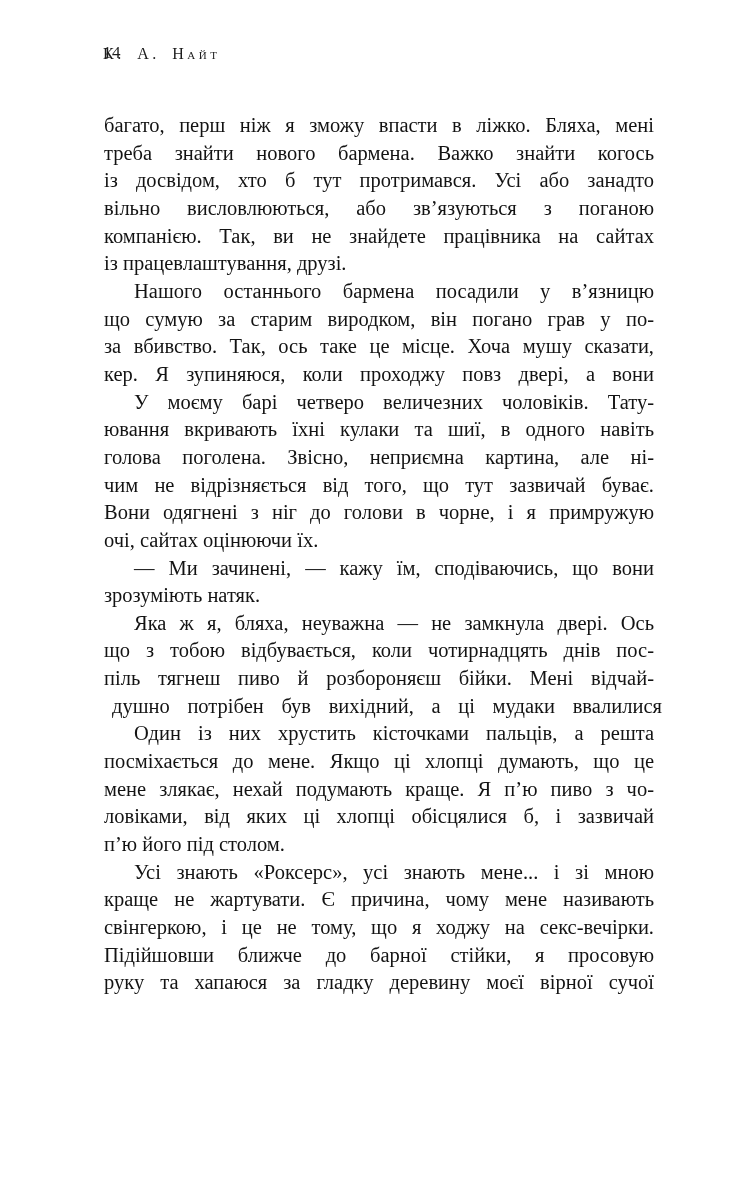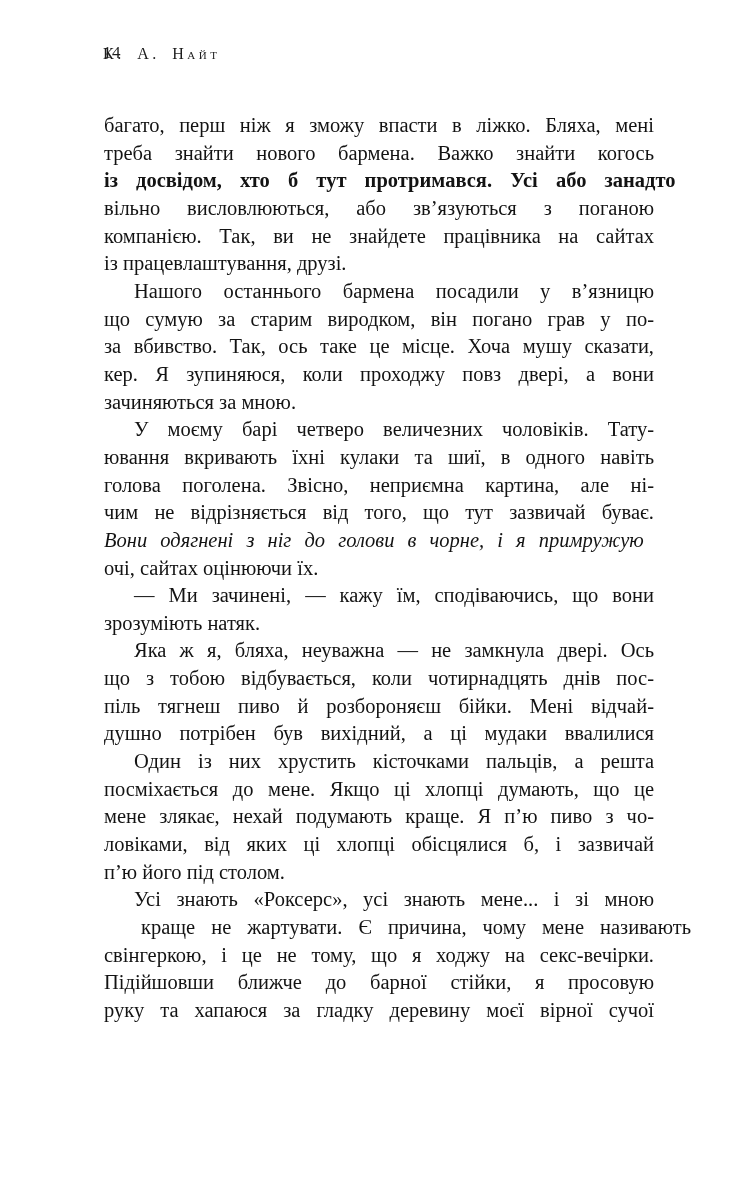--- a/index.html
+++ b/index.html
@@ -79,58 +79,57 @@
 
 <div class="page">
   <div class="running-header">
     <div class="page-number">14</div>
     <div class="running-title">К. А. Найт</div>
   </div>
   <div class="text-body">
       <div class="paragraph">
         <div class="line"><span class="line-text" style="word-spacing: 9.45139px;">багато, перш ніж я зможу впасти в ліжко. Бляха, мені</span></div>
         <div class="line"><span class="line-text" style="word-spacing: 17.4583px;">треба знайти нового бармена. Важко знайти когось</span></div>
-        <div class="line"><span class="line-text" style="word-spacing: 13.0137px; font-weight: bold;">із досвідом, хто б тут протримався. Усі або занадто</span></div>
+        <div class="line"><span class="line-text" style="word-spacing: 13.0137px;">із досвідом, хто б тут протримався. Усі або занадто</span></div>
         <div class="line"><span class="line-text" style="word-spacing: 21.8062px;">вільно висловлюються, або зв’язуються з поганою</span></div>
         <div class="line"><span class="line-text" style="word-spacing: 12.4777px;">компанією. Так, ви не знайдете працівника на сайтах</span></div>
         <div class="line last"><span class="line-text">із працевлаштування, друзі.</span></div>
       </div>
       <div class="paragraph">
         <div class="line indent"><span class="line-text" style="word-spacing: 16.3062px;">Нашого останнього бармена посадили у в’язницю</span></div>
         <div class="line"><span class="line-text" style="word-spacing: 10.1997px;">що сумую за старим виродком, він погано грав у по-</span></div>
         <div class="line"><span class="line-text" style="word-spacing: 7.39757px;">за вбивство. Так, ось таке це місце. Хоча мушу сказати,</span></div>
         <div class="line"><span class="line-text" style="word-spacing: 12.1445px;">кер. Я зупиняюся, коли проходжу повз двері, а вони</span></div>
-        <div class="line last"><span class="line-text">зачиняються за мною.</span></div>
       </div>
       <div class="paragraph">
         <div class="line indent"><span class="line-text" style="word-spacing: 13.9557px;">У моєму барі четверо величезних чоловіків. Тату-</span></div>
         <div class="line"><span class="line-text" style="word-spacing: 10.0527px;">ювання вкривають їхні кулаки та шиї, в одного навіть</span></div>
         <div class="line"><span class="line-text" style="word-spacing: 16.2682px;">голова поголена. Звісно, неприємна картина, але ні-</span></div>
         <div class="line"><span class="line-text" style="word-spacing: 11.0234px;">чим не відрізняється від того, що тут зазвичай буває.</span></div>
-        <div class="line"><span class="line-text" style="word-spacing: 7.96875px; font-style: italic;">Вони одягнені з ніг до голови в чорне, і я примружую</span></div>
+        <div class="line"><span class="line-text" style="word-spacing: 7.96875px;">Вони одягнені з ніг до голови в чорне, і я примружую</span></div>
         <div class="line last"><span class="line-text">очі, сайтах оцінюючи їх.</span></div>
       </div>
       <div class="paragraph">
         <div class="line indent"><span class="line-text" style="word-spacing: 8.84961px;">— Ми зачинені, — кажу їм, сподіваючись, що вони</span></div>
         <div class="line last"><span class="line-text">зрозуміють натяк.</span></div>
       </div>
       <div class="paragraph">
         <div class="line indent"><span class="line-text" style="word-spacing: 8.07118px;">Яка ж я, бляха, неуважна — не замкнула двері. Ось</span></div>
         <div class="line"><span class="line-text" style="word-spacing: 10.8393px;">що з тобою відбувається, коли чотирнадцять днів пос-</span></div>
         <div class="line"><span class="line-text" style="word-spacing: 12.5915px;">піль тягнеш пиво й розбороняєш бійки. Мені відчай-</span></div>
-        <div class="line"><span class="line-text" style="word-spacing: 12.5714px;">душно потрібен був вихідний, а ці мудаки ввалилися</span></div>
+        <div class="line"><span class="line-text" style="word-spacing: 12.5714px; margin-left: 8px;">душно потрібен був вихідний, а ці мудаки ввалилися</span></div>
       </div>
       <div class="paragraph">
         <div class="line indent"><span class="line-text" style="word-spacing: 11.9152px;">Один із них хрустить кісточками пальців, а решта</span></div>
         <div class="line"><span class="line-text" style="word-spacing: 9.40039px;">посміхається до мене. Якщо ці хлопці думають, що це</span></div>
         <div class="line"><span class="line-text" style="word-spacing: 7.97917px;">мене злякає, нехай подумають краще. Я п’ю пиво з чо-</span></div>
         <div class="line"><span class="line-text" style="word-spacing: 11.3359px;">ловіками, від яких ці хлопці обісцялися б, і зазвичай</span></div>
         <div class="line last"><span class="line-text">п’ю його під столом.</span></div>
       </div>
       <div class="paragraph">
         <div class="line indent"><span class="line-text" style="word-spacing: 10.4414px;">Усі знають «Роксерс», усі знають мене... і зі мною</span></div>
-        <div class="line"><span class="line-text" style="word-spacing: 10.8438px; margin-left: 37px;">краще не жартувати. Є причина, чому мене називають</span></div>
+        <div class="line"><span class="line-text" style="word-spacing: 10.8438px;">краще не жартувати. Є причина, чому мене називають</span></div>
         <div class="line"><span class="line-text" style="word-spacing: 9.65104px;">свінгеркою, і це не тому, що я ходжу на секс-вечірки.</span></div>
         <div class="line"><span class="line-text" style="word-spacing: 18.5885px;">Підійшовши ближче до барної стійки, я просовую</span></div>
         <div class="line"><span class="line-text" style="word-spacing: 10.9043px;">руку та хапаюся за гладку деревину моєї вірної сучої</span></div>
       </div>
     </div>
 </div>
 
 </body></html>

